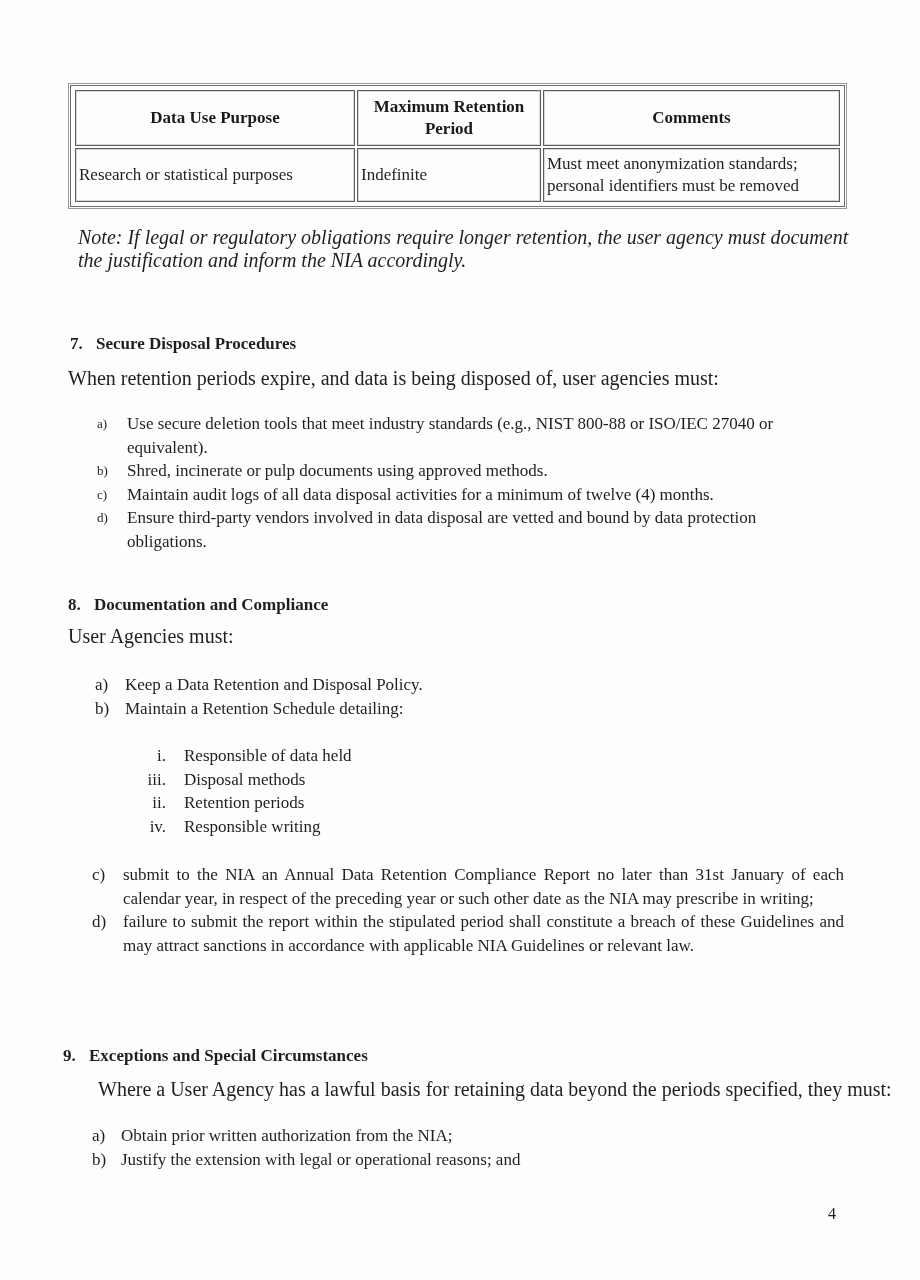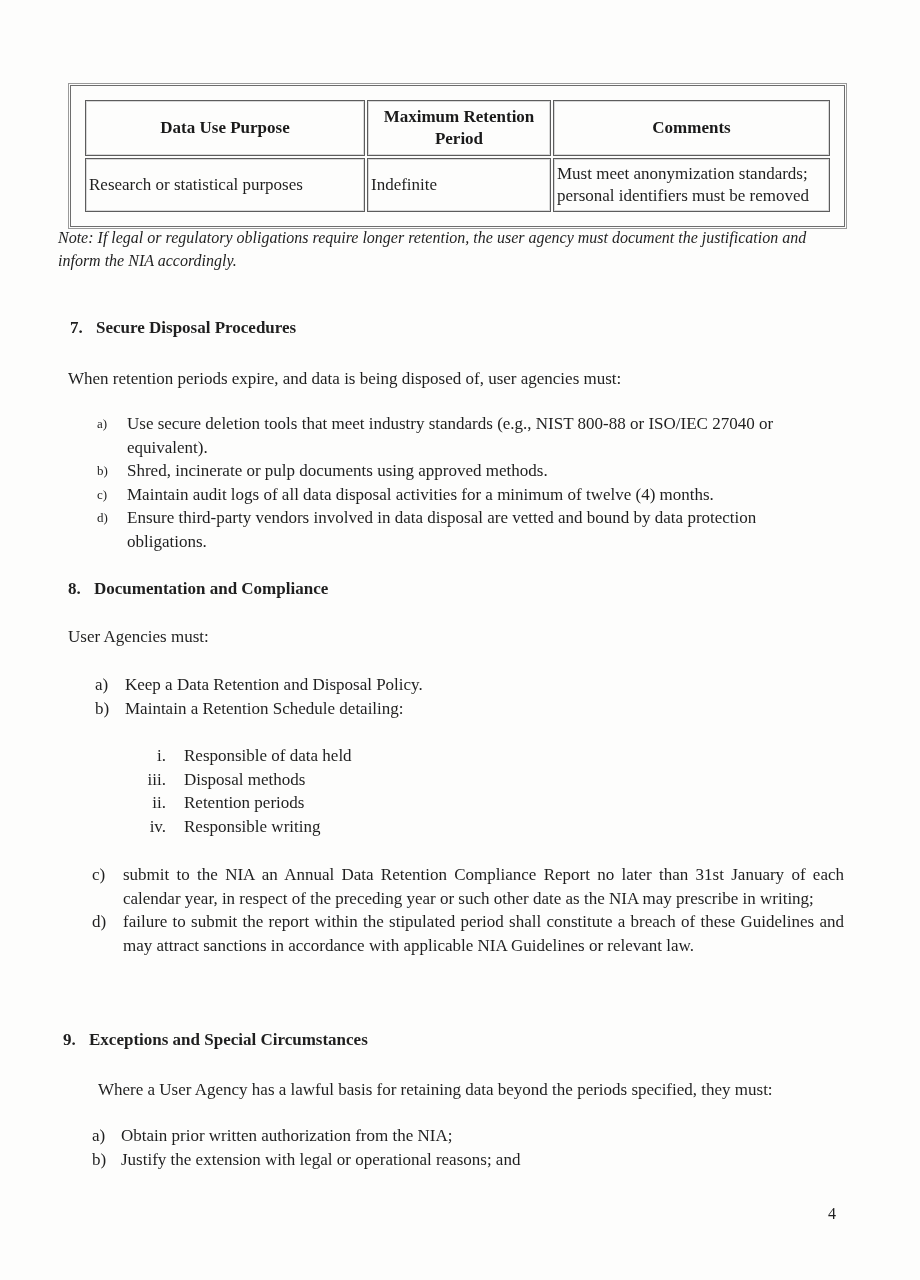--- a/index.html
+++ b/index.html
@@ -22,21 +22,21 @@
     }
     
     .ret-table {
       position: absolute;
       left: 70px;
       top: 85px;
       width: 775px;
       border: 1px solid #6d6d6d;
       outline: 1px solid #9a9a9a;
       outline-offset: 1px;
-      padding: 12px;
+      padding: 2px;
       box-sizing: border-box;
     }
     .ret-table table {
       width: 100%;
       border-collapse: separate;
       border-spacing: 2px;
       font-size: 17px;
       line-height: 22px;
     }
     .ret-table td, .ret-table th {
@@ -56,39 +56,40 @@
       height: 48px;
       text-align: left;
       font-size: 17px;
     }
     .col1 { width: 272px; }
     .col2 { width: 176px; }
     .col3 { width: auto; font-family: Liberation Serif, serif; }
 
     .note {
       position: absolute;
-      left: 58px;
+      left: 78px;
       top: 226px;
       width: 790px;
       font-style: italic;
-      font-size: 16px;
+      font-size: 20px;
       line-height: 23px;
     }
     .section-head {
       position: absolute;
       font-weight: bold;
       font-size: 17px;
+      margin-top: 16px;
     }
     .section-head .num {
       display: inline-block;
       width: 26px;
     }
     .para {
       position: absolute;
-      font-size: 17px;
+      font-size: 20px;
       line-height: 23px;
     }
     .list {
       position: absolute;
       margin: 0;
       padding: 0;
       list-style: none;
       font-size: 17px;
       line-height: 23.5px;
     }

